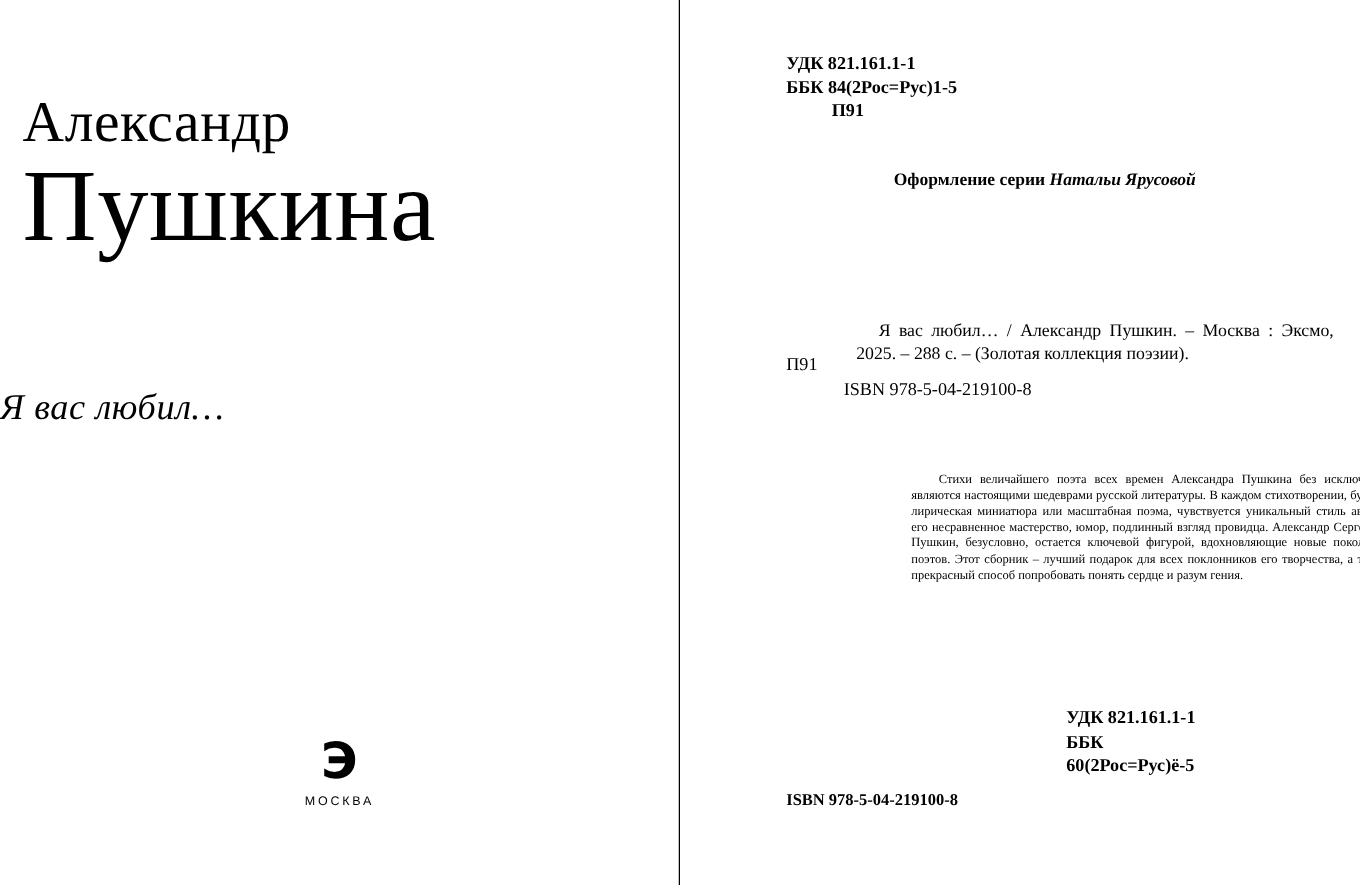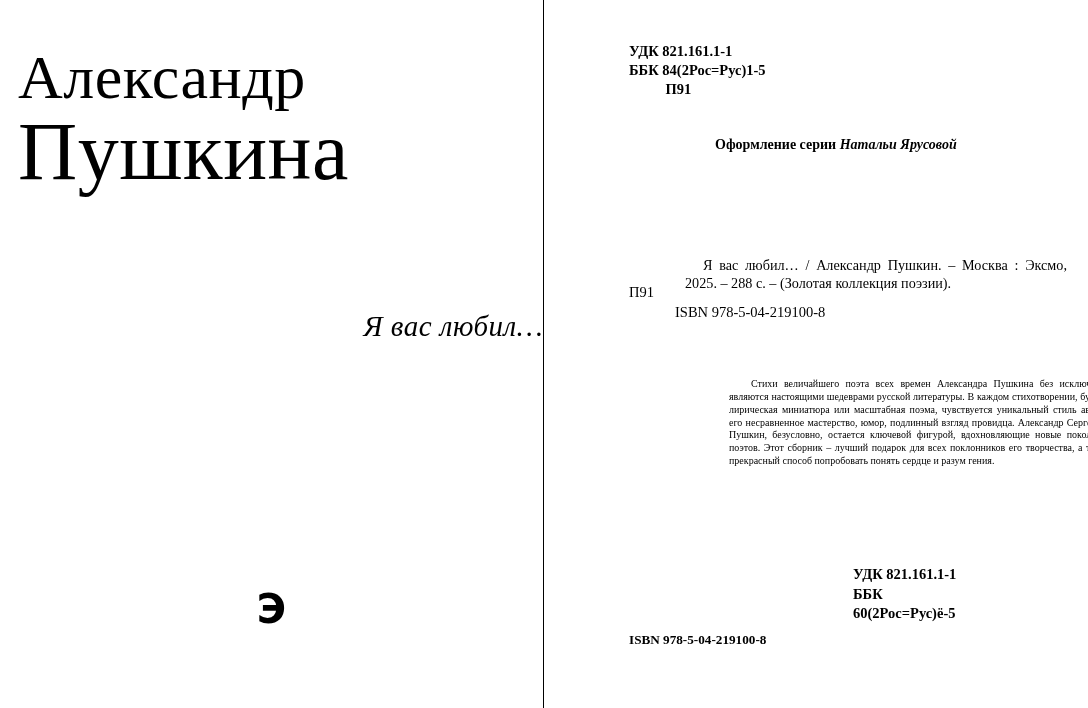--- a/index.html
+++ b/index.html
@@ -43,32 +43,33 @@
     width: 500px;
   }
   .author-line {
     font-family: "Liberation Serif", serif;
     font-weight: normal;
     line-height: 0.95;
     letter-spacing: 0.5px;
     color: #000;
   }
   .author-first {
-    font-size: 62px;
+    font-size: 46px;
+    margin-top: 28px;
   }
   .author-last {
     font-size: 82px;
     margin-top: 6px;
   }
   .book-title {
     position: absolute;
     left: 0;
     top: 310px;
     width: 543px;
-    text-align: right;
+    text-align: left;
     font-style: italic;
     font-size: 29px;
     letter-spacing: 0.5px;
   }
   .publisher-mark {
     position: absolute;
     left: 0;
     top: 588px;
     width: 543px;
     text-align: center;
@@ -197,20 +198,21 @@
 
     <div class="author-block">
       <div class="author-line author-first">Александр</div>
       <div class="author-line author-last">Пушкина</div>
     </div>
 
     <div class="book-title">Я вас любил…</div>
 
     <div class="publisher-mark">
       <span class="eksmo-glyph">Э</span>
+      <span class="publisher-name">МОСКВА</span>
     </div>
 
   </div>
 
   <div class="page-right">
 
     <div class="udk-block">
       <div>УДК 821.161.1-1</div>
       <div>ББК 84(2Рос=Рус)1-5</div>
       <div class="centered">П91</div>

